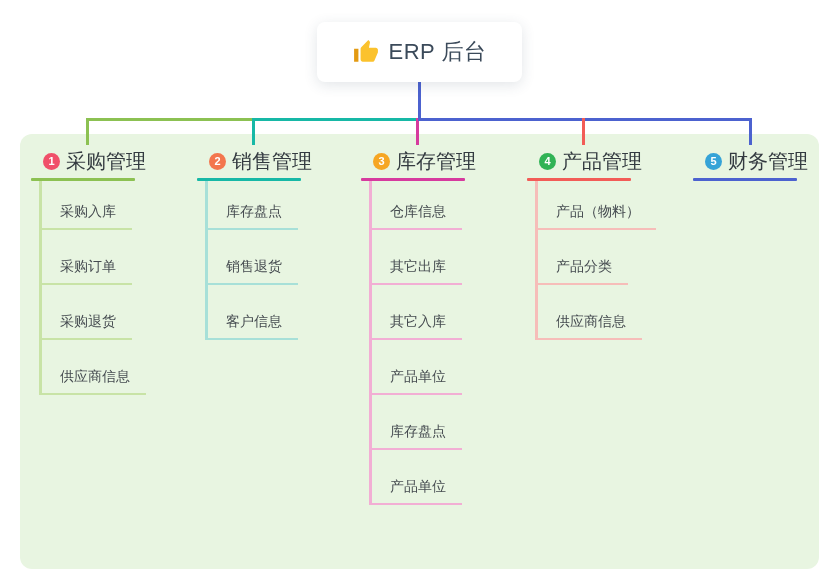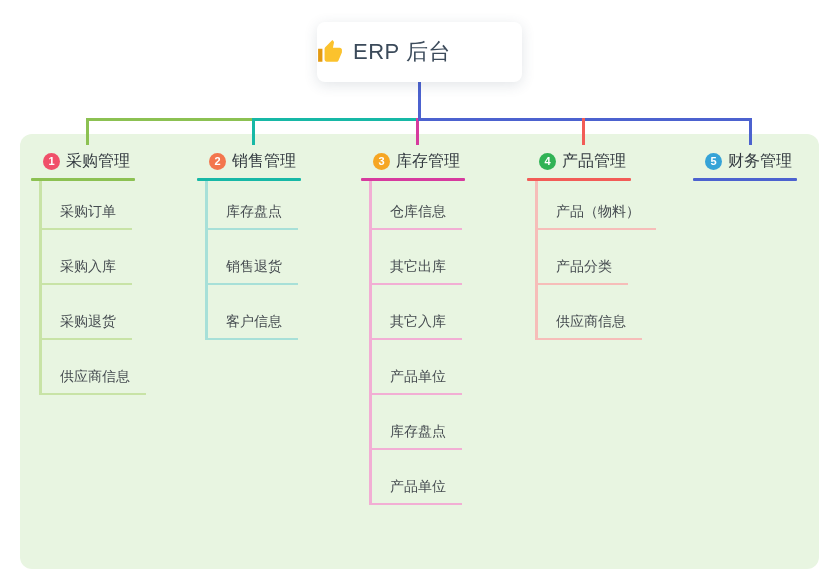--- a/index.html
+++ b/index.html
@@ -6,21 +6,21 @@
   body{
     width:839px;height:588px;position:relative;background:#ffffff;
     font-family:"Liberation Sans","DejaVu Sans",sans-serif;
     overflow:hidden;
   }
   
   .root-node{
     position:absolute;left:317px;top:22px;width:205px;height:60px;
     background:#ffffff;border-radius:8px;
     box-shadow:0 3px 14px rgba(50,70,90,.14);
-    display:flex;align-items:center;gap:10px;
+    display:flex;align-items:center;justify-content:center;gap:10px;
     z-index:5;
   }
   .root-node .title{
     font-size:22px;color:#3b4a5a;font-weight:500;letter-spacing:.5px;
   }
   .thumb{width:26px;height:26px;flex:0 0 auto;}
   
   .panel{
     position:absolute;left:20px;top:134px;width:799px;height:435px;
     border-radius:12px;
@@ -44,21 +44,21 @@
   .branch-header{
     display:flex;align-items:center;height:26px;padding-left:12px;
   }
   .badge{
     width:17px;height:17px;border-radius:50%;flex:0 0 auto;
     display:inline-flex;align-items:center;justify-content:center;
     color:#fff;font-size:11px;font-weight:bold;line-height:1;
     background:var(--badge);margin-right:6px;
   }
   .branch-title{
-    font-size:16px;color:#333a40;font-weight:500;white-space:nowrap;
+    font-size:20px;color:#333a40;font-weight:500;white-space:nowrap;
   }
   .branch-underline{
     width:104px;height:3px;background:var(--line);margin-top:4px;border-radius:1px;
   }
   .children{
     margin-left:8px;border-left:3px solid var(--rail);
   }
   .child{
     height:55px;display:flex;align-items:flex-end;
   }
@@ -93,24 +93,24 @@
 <div class="conn drop drop-5" style="background: rgb(76, 98, 207);"></div>
 
 <div class="branch b1" style="--badge: #f0506a; --line: #8cc152; --rail: #c8e3a6;">
   <div class="branch-header">
     <span class="badge">1</span>
     <span class="branch-title">采购管理</span>
   </div>
   <div class="branch-underline"></div>
   <div class="children">
     <div class="child">
-        <span class="u">采购订单</span>
+        <span class="u">采购入库</span>
       </div>
     <div class="child">
-        <span class="u">采购入库</span>
+        <span class="u">采购订单</span>
       </div>
     <div class="child">
         <span class="u">采购退货</span>
       </div>
     <div class="child">
         <span class="u">供应商信息</span>
       </div>
   </div>
 </div>
 

